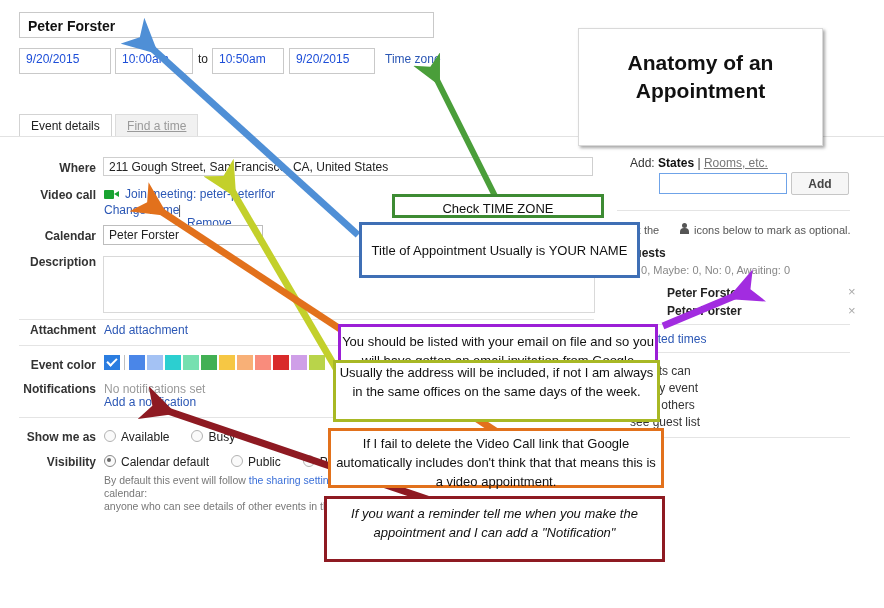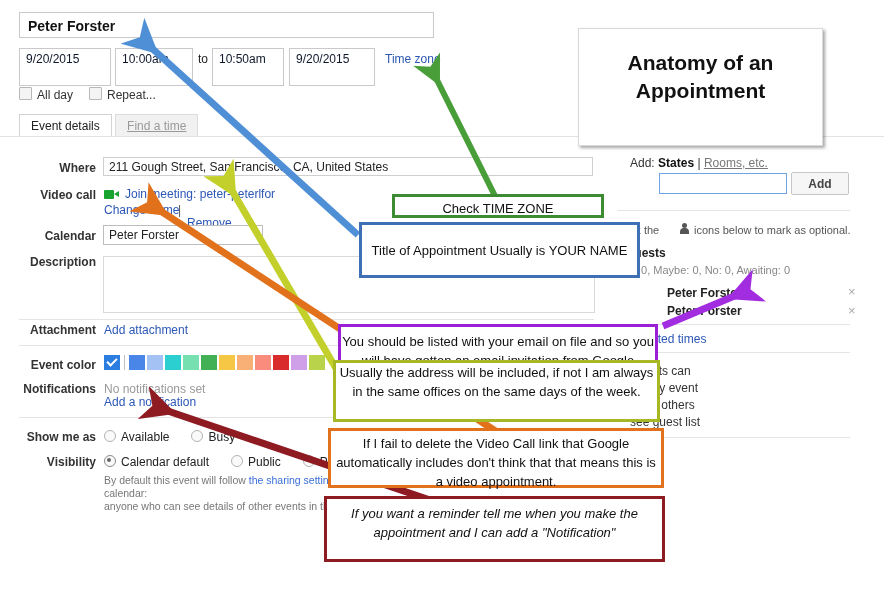--- a/index.html
+++ b/index.html
@@ -18,22 +18,22 @@
   .gc{position:absolute;left:0;top:0;width:884px;height:608px;}
 
   .title-input{
     position:absolute;left:19px;top:12px;width:415px;height:26px;
     border:1px solid #c9c9c9;background:#fff;
     font-family:"Liberation Sans",sans-serif;font-size:14px;font-weight:bold;
     color:#111;padding:0 8px;box-sizing:border-box;line-height:26px;
   }
 
   .dt{
-    position:absolute;top:48px;height:38px;border:1px solid #c9c9c9;background:#fff;
-    font-size:12px;color:#0f172a;padding:0 6px;box-sizing:border-box;line-height:21px;
+    position:absolute;top:48px;height:26px;border:1px solid #c9c9c9;background:#fff;
+    font-size:12px;color:#1d4ed8;padding:0 6px;box-sizing:border-box;line-height:21px;
   }
   #date-start{left:19px;width:92px;}
   #time-start{left:115px;width:78px;}
   #to-label{position:absolute;left:198px;top:52px;font-size:12px;color:#222;}
   #time-end{left:212px;width:72px;}
   #date-end{left:289px;width:86px;}
   #tz-link{position:absolute;left:385px;top:52px;color:#2b57b5;font-size:12px;cursor:pointer;}
 
   .cbrow{position:absolute;top:87px;left:19px;font-size:12px;color:#333;}
   .cbx{display:inline-block;width:11px;height:11px;border:1px solid #b8b8b8;background:#f4f4f4;
@@ -129,23 +129,20 @@
 
     <div class="title-input">Peter Forster</div>
 
     <div class="dt" id="date-start">9/20/2015</div>
     <div class="dt" id="time-start">10:00am</div>
     <div id="to-label">to</div>
     <div class="dt" id="time-end">10:50am</div>
     <div class="dt" id="date-end">9/20/2015</div>
     <div id="tz-link">Time zone</div>
 
-    <div class="cbrow">
-      <span class="cbx"></span><span class="lbl"><span>All day</span></span><span class="cbx"></span><span class="lbl">Repeat...</span>
-    </div>
 
     <div class="tabs">
       <span class="tab">Event details</span>
       <span class="tab inactive">Find a time</span>
     </div>
     <div class="tabline"></div>
 
     <div class="fl" style="left:6px;top:161px;">Where</div>
     <div class="where-input">211 Gough Street, San Francisco, CA, United States</div>
 

